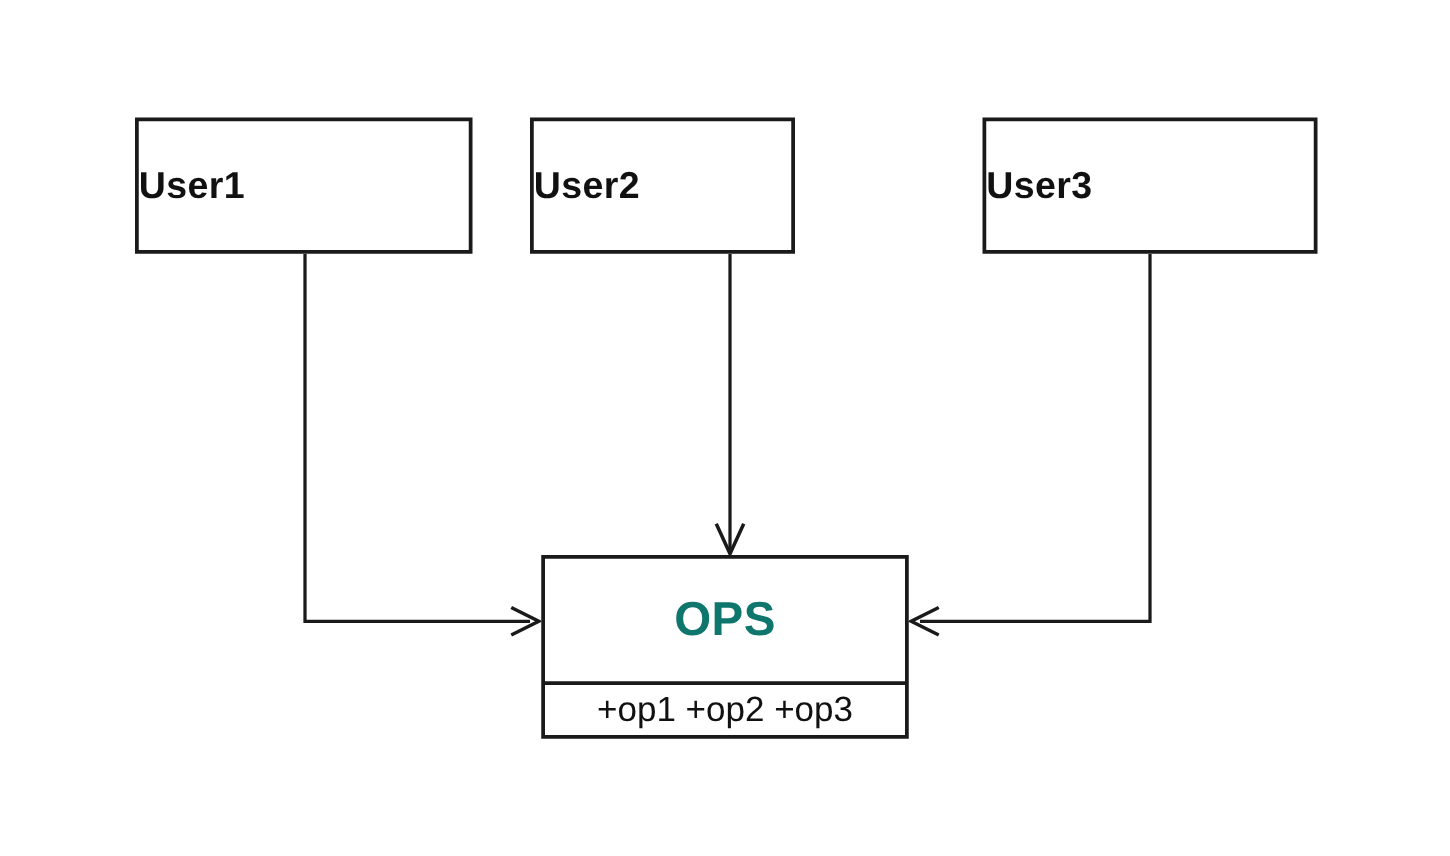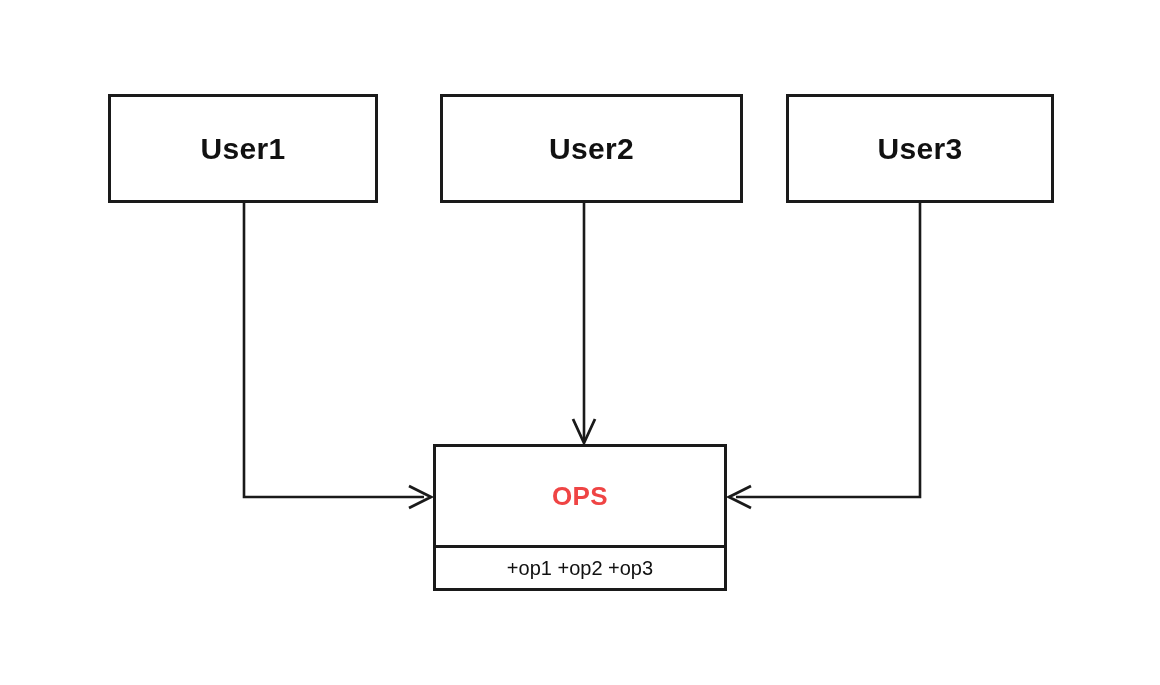--- a/index.html
+++ b/index.html
@@ -30,62 +30,62 @@
   .node {
     position: absolute;
     box-sizing: border-box;
     background: #ffffff;
     border: 3px solid #1a1a1a;
     z-index: 2;
   }
   .actor-node {
     display: flex;
     align-items: center;
-    justify-content: center;
+    justify-content: flex-start;
   }
   .actor-label {
     font-size: 30px;
     font-weight: bold;
     color: #111111;
     letter-spacing: 0.3px;
     line-height: 1;
     user-select: none;
   }
   .class-node {
     display: flex;
     flex-direction: column;
   }
   .class-name-compartment {
     flex: 1 1 auto;
     display: flex;
     align-items: center;
     justify-content: center;
   }
   .class-name {
-    font-size: 26px;
+    font-size: 38px;
     font-weight: bold;
-    color: #ef4444;
+    color: #0f766e;
     letter-spacing: 0.3px;
     line-height: 1;
     user-select: none;
   }
   .compartment-divider {
     height: 3px;
     background: #1a1a1a;
     flex: 0 0 auto;
   }
   .class-ops-compartment {
     flex: 0 0 39px;
     display: flex;
     align-items: center;
     justify-content: center;
     padding-bottom: 1px;
   }
   .class-ops {
-    font-size: 20px;
+    font-size: 28px;
     font-weight: normal;
     color: #111111;
     line-height: 1;
     white-space: nowrap;
     user-select: none;
   }
 </style>
 </head>
 <body>
 
@@ -106,21 +106,21 @@
     <g>
       <path d="M 920 203 L 920 497 L 736 497" fill="none" stroke="#1a1a1a" stroke-width="2.6" stroke-linecap="butt" stroke-linejoin="miter"></path>
       <path d="M 751 486 L 729 497 L 751 508" fill="none" stroke="#1a1a1a" stroke-width="2.8" stroke-linecap="butt" stroke-linejoin="miter"></path>
     </g>
   </svg>
 
   <div class="node actor-node" style="left:108px; top:94px; width:270px; height:109px;">
     <span class="actor-label">User1</span>
   </div>
 
-  <div class="node actor-node" style="left:440px; top:94px; width:303px; height:109px;">
+  <div class="node actor-node" style="left:424px; top:94px; width:212px; height:109px;">
     <span class="actor-label">User2</span>
   </div>
 
   <div class="node actor-node" style="left:786px; top:94px; width:268px; height:109px;">
     <span class="actor-label">User3</span>
   </div>
 
   <div class="node class-node" style="left:433px; top:444px; width:294px; height:147px;">
     <div class="class-name-compartment">
       <span class="class-name">OPS</span>

